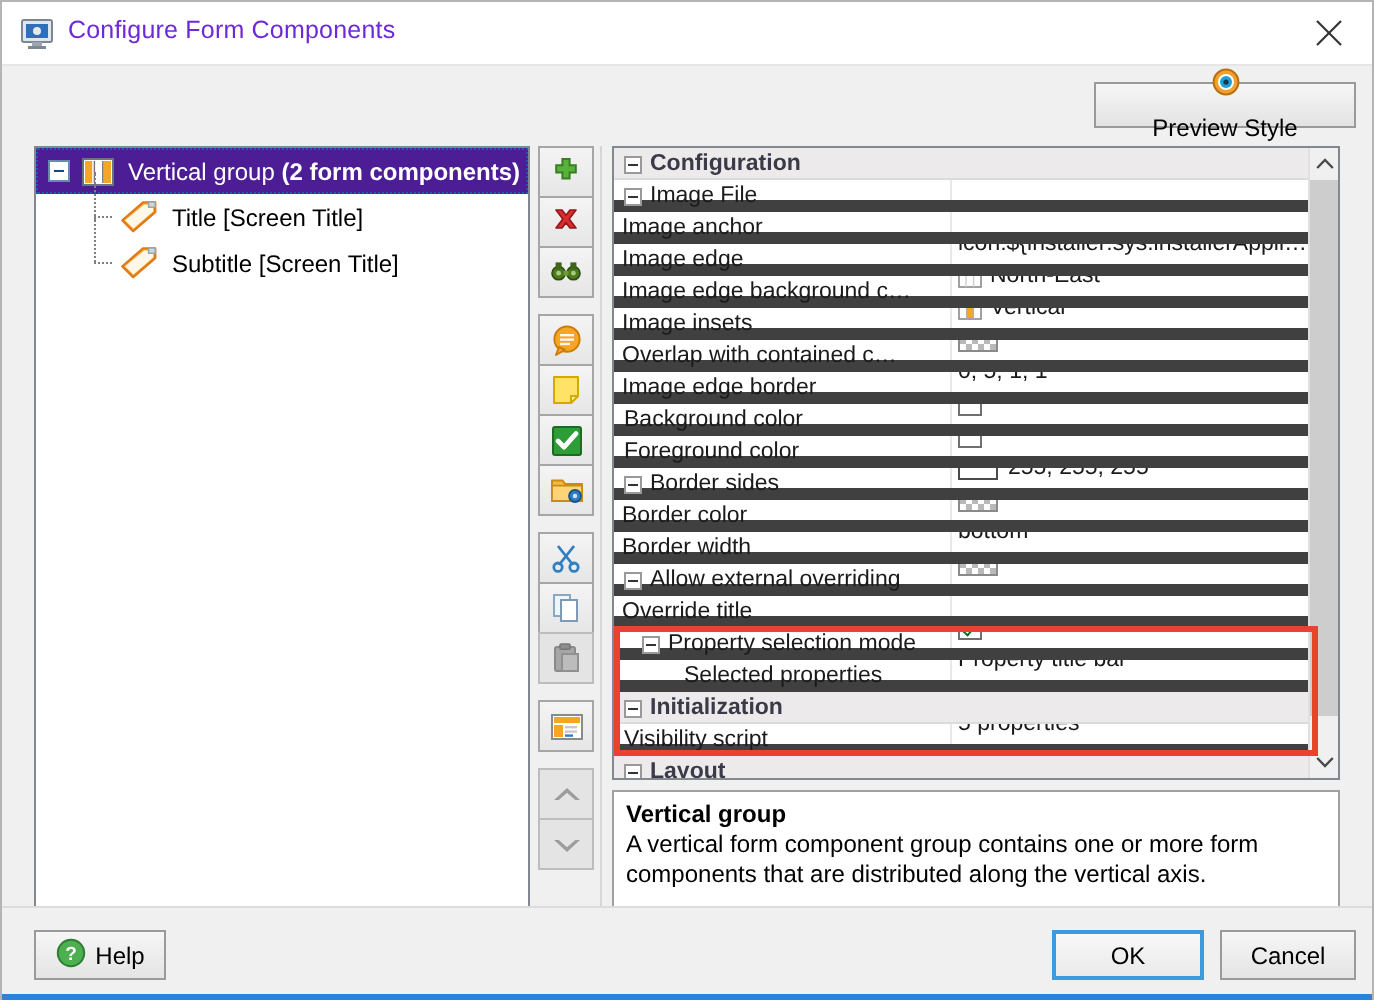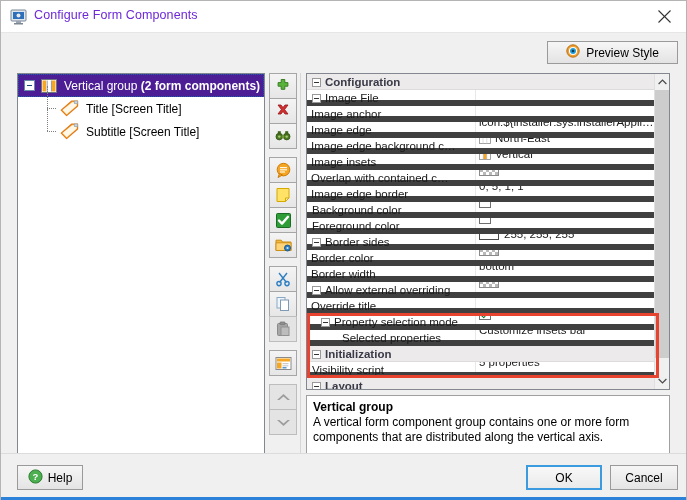--- a/index.html
+++ b/index.html
@@ -134,20 +134,21 @@
   
   .preview-btn {
     position: absolute; left: 546px; top: 8px;
     width: 131px; height: 23px;
     background: linear-gradient(to bottom,#f6f6f6,#e3e3e3);
     border: 1px solid #9a9a9a;
     box-sizing: border-box;
     display:flex; align-items:center; justify-content:center;
     font-size: 12px; color:#000;
     gap: 6px;
+    flex-direction: column;
   }
 
   
   .prop-panel {
     position: absolute; left: 305px; top: 40px;
     width: 364px; height: 317px;
     background: #ffffff;
     border: 1px solid #828790;
     box-sizing: border-box;
     overflow: hidden;
@@ -677,21 +678,21 @@
           <div class="pval">
               <span class="chk checked"></span>
             </div>
         </div>
 
         <div class="prow">
           <div class="vdiv"></div>
           <div class="pname indent2">
               <span>Override title</span>
             </div>
-          <div class="pval">Customize insets bar</div>
+          <div class="pval">Property title bar</div>
         </div>
 
         <div class="prow">
           <div class="vdiv"></div>
           <div class="pname indent2" style="padding-left:14px">
               <span class="pexp"></span>
               <span>Property selection mode</span>
             </div>
           <div class="pval">Include selected properties</div>
         </div>

